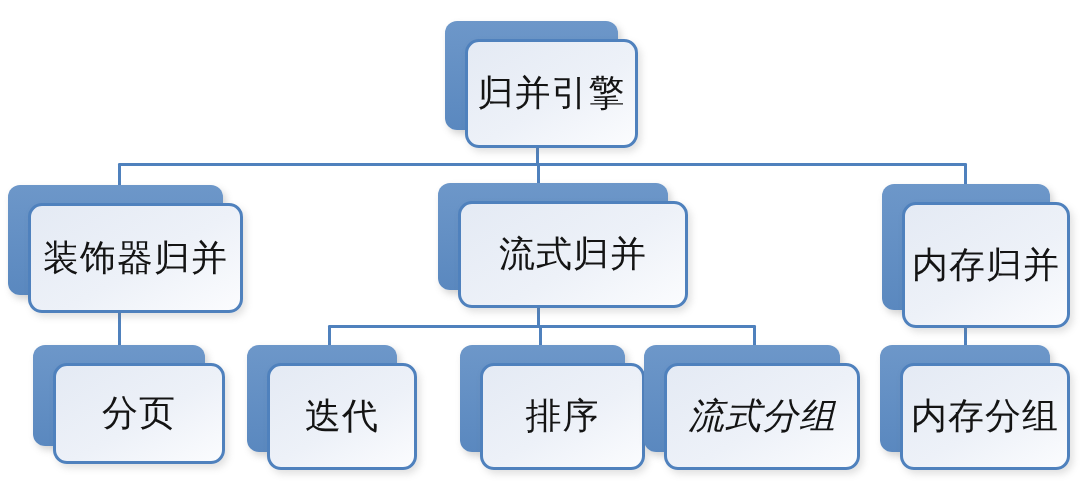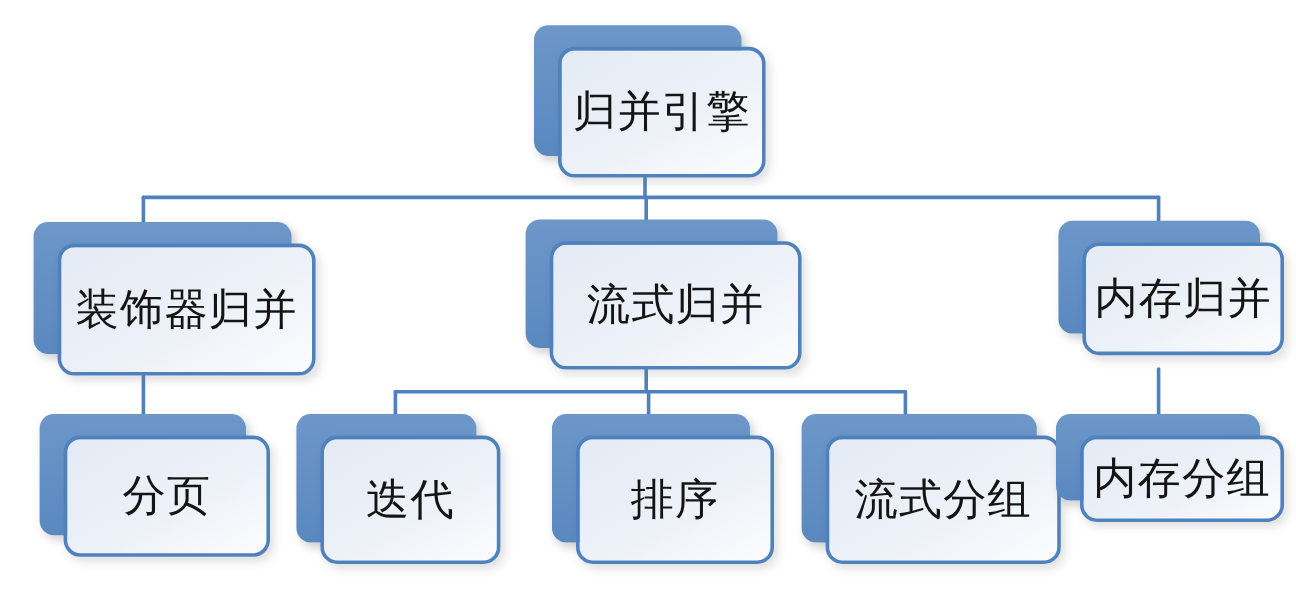--- a/index.html
+++ b/index.html
@@ -44,28 +44,28 @@
     letter-spacing: 1px;
     white-space: nowrap;
   }
   .conn {
     position: absolute;
     background: var(--accent, #4f81bd);
     border-radius: 2px;
   }
   
   #n-root        { left: 445px; top: 21px;  width: 193px; height: 127px; }
-  #n-decorator   { left: 28px;  top: 185px; width: 235px; height: 128px; }
-  #n-stream      { left: 438px; top: 183px; width: 230px; height: 125px; }
-  #n-memory      { left: 882px; top: 184px; width: 188px; height: 112px; }
+  #n-decorator   { left: 8px;  top: 185px; width: 235px; height: 128px; }
+  #n-stream      { left: 438px; top: 183px; width: 230px; height: 125px; padding-left: 20px; }
+  #n-memory      { left: 882px; top: 184px; width: 188px; height: 144px; }
   #n-pagination  { left: 33px;  top: 345px; width: 192px; height: 119px; }
   #n-iteration   { left: 247px; top: 345px; width: 170px; height: 125px; }
   #n-sort        { left: 460px; top: 345px; width: 185px; height: 125px; }
-  #n-streamgrp   { left: 668px; top: 345px; width: 216px; height: 125px; }
-  #n-memorygrp   { left: 880px; top: 345px; width: 190px; height: 90px; }
+  #n-streamgrp   { left: 644px; top: 345px; width: 216px; height: 125px; font-style: italic; }
+  #n-memorygrp   { left: 880px; top: 345px; width: 190px; height: 125px; }
   
   #c-root-v   { left: 536px; top: 146px; width: 3px;   height: 19px; }
   #c-l1-h     { left: 118px; top: 163px; width: 849px; height: 3px;  }
   #c-l1-d1    { left: 118px; top: 163px; width: 3px;   height: 24px; }
   #c-l1-d2    { left: 537px; top: 163px; width: 3px;   height: 22px; }
   #c-l1-d3    { left: 964px; top: 163px; width: 3px;   height: 23px; }
   #c-dec-v    { left: 118px; top: 307px; width: 3px;   height: 39px; }
   #c-mem-v    { left: 964px; top: 306px; width: 3px;   height: 40px; }
   #c-stream-v { left: 537px; top: 306px; width: 3px;   height: 21px; }
   #c-l2-h     { left: 328px; top: 325px; width: 428px; height: 3px;  }

